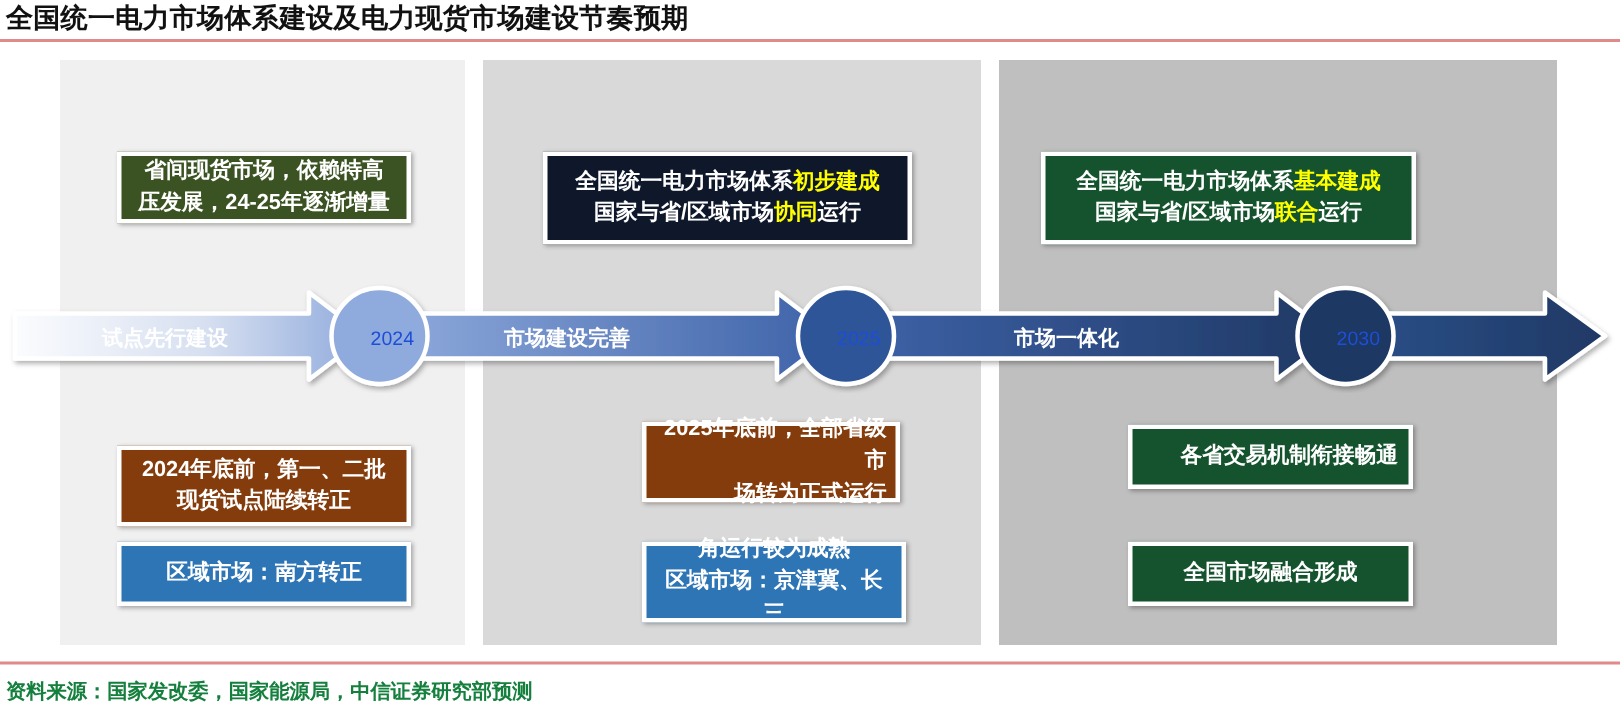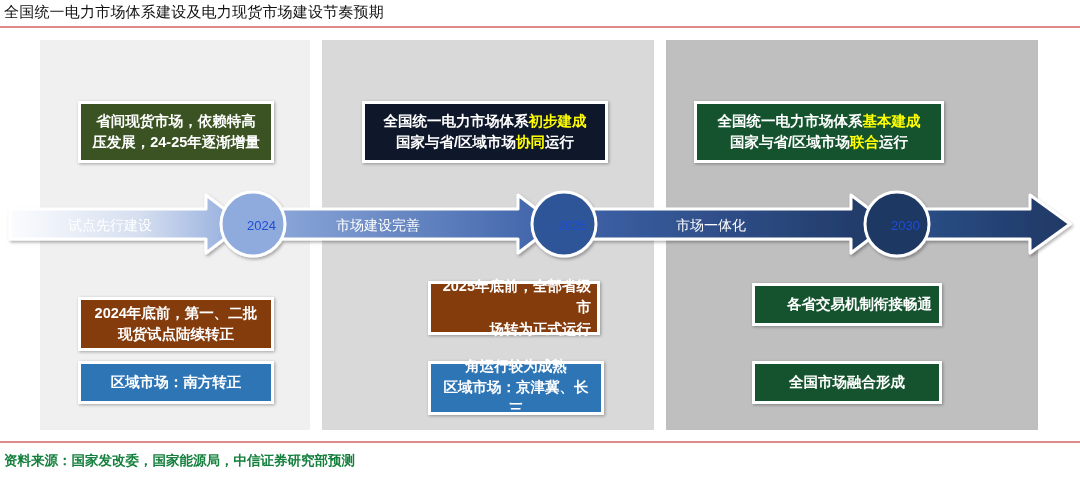--- a/index.html
+++ b/index.html
@@ -18,22 +18,22 @@
   
   .title-bar {
     position: absolute;
     left: 0; top: 0;
     width: 1080px;
     height: 27px;
     box-sizing: border-box;
     padding-left: 4px;
   }
   .title-text {
-    font-size: 15px;
-    font-weight: normal;
+    font-size: 18px;
+    font-weight: bold;
     color: #111111;
     line-height: 24px;
     letter-spacing: 0.2px;
     white-space: nowrap;
   }
   .rule {
     position: absolute;
     left: 0;
     width: 1080px;
     height: 1.5px;
@@ -71,21 +71,21 @@
   .box .ln { display: block; }
   .hl { color: #ffff00; }
 
   .c-green { background: #3b5323; }
   .c-red   { background: #0f172a; }
   .c-navy  { background: #14532d; }
   .c-brown { background: #843c0c; }
   .c-blue  { background: #2e75b6; }
 
   
-  .box-g1 { left: 78px;  top: 101px; width: 196px; height: 62px; }
+  .box-g1 { left: 78px;  top: 101px; width: 196px; height: 48px; }
   .box-r1 { left: 362px; top: 101px; width: 246px; height: 62px; }
   .box-n1 { left: 694px; top: 101px; width: 250px; height: 62px; }
 
   
   .box-br1 { left: 78px;  top: 297px; width: 196px; height: 54px; }
   .box-bl1 { left: 78px;  top: 361px; width: 196px; height: 43px; }
   .box-br2 { left: 428px; top: 281px; width: 172px; height: 54px; text-align: right; }
   .box-bl2 { left: 428px; top: 361px; width: 176px; height: 54px; }
   .box-n2  { left: 752px; top: 283px; width: 190px; height: 43px; padding-left: 31px; }
   .box-n3  { left: 752px; top: 361px; width: 190px; height: 43px; }
@@ -94,21 +94,21 @@
   .timeline {
     position: absolute;
     left: 0; top: 186px;
     width: 1080px;
     height: 76px;
   }
   .tl-label {
     position: absolute;
     color: #ffffff;
     font-size: 14px;
-    font-weight: normal;
+    font-weight: bold;
     white-space: nowrap;
     line-height: 1;
   }
   .lbl-1 { left: 68px;  top: 218px; }
   .lbl-2 { left: 336px; top: 218px; }
   .lbl-3 { left: 676px; top: 218px; }
   .yr {
     position: absolute;
     color: #1d4ed8;
     font-size: 13px;

